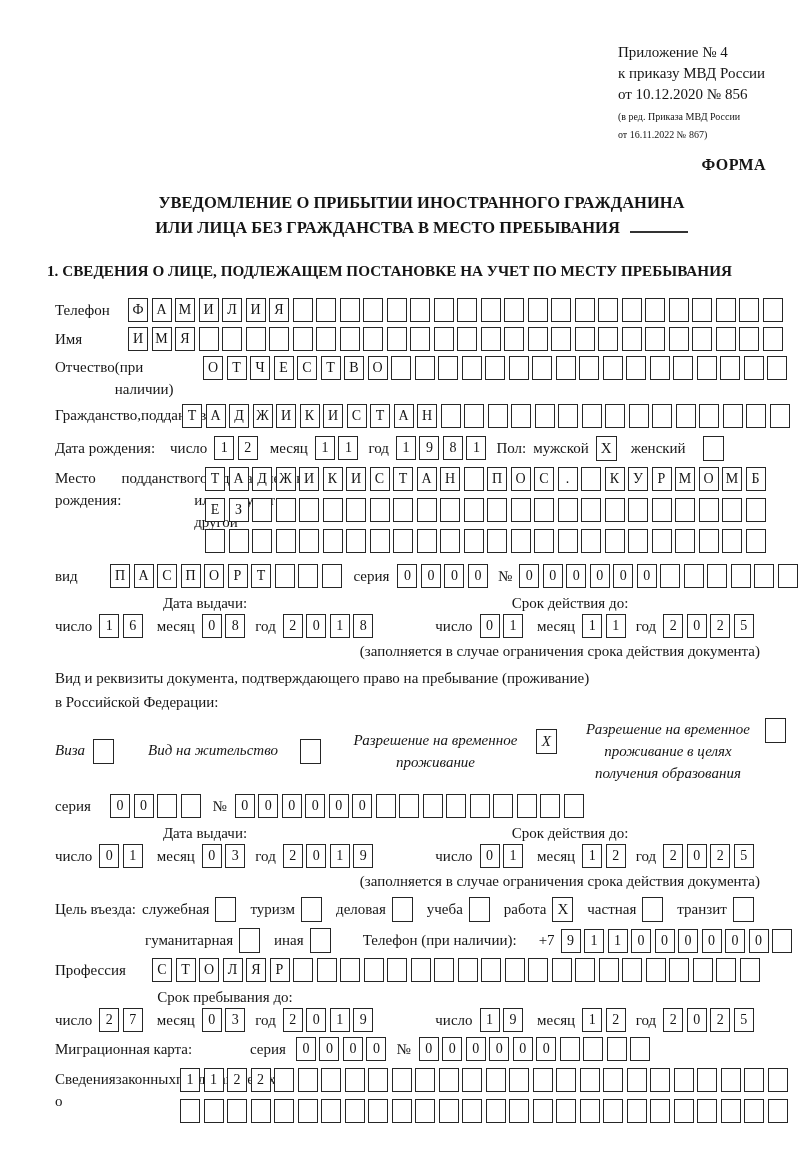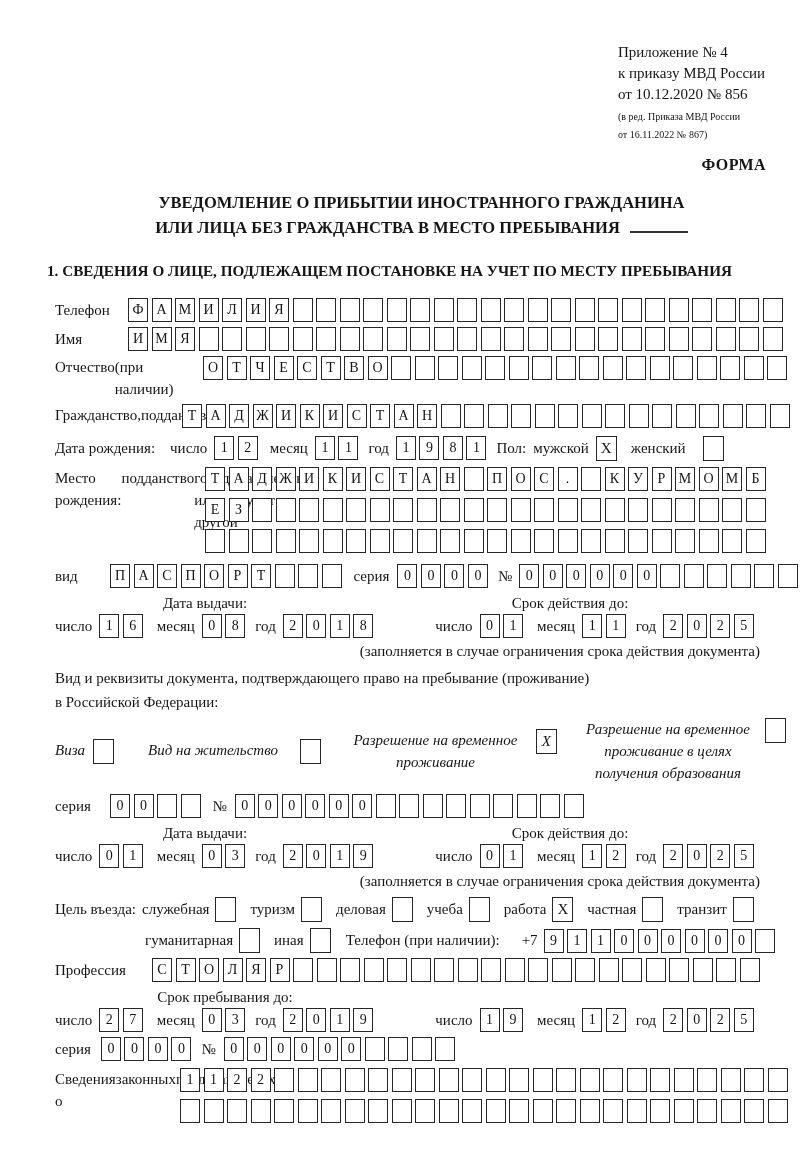--- a/index.html
+++ b/index.html
@@ -526,21 +526,21 @@
     <span class="cbox"></span>
     <span class="plbl">транзит</span>
     <span class="cbox"></span>
   </div>
 
   <div class="frow purpose" style="margin-left:90px;">
     <span class="plbl">гуманитарная</span>
     <span class="cbox"></span>
     <span class="plbl">иная</span>
     <span class="cbox"></span>
-    <span class="plbl" style="margin-left:1px;">Телефон (при наличии):</span>
+    <span class="plbl" style="margin-left:18px;">Телефон (при наличии):</span>
     <span class="plbl" style="margin-left:16px;">+7</span>
     <div class="cells">
         <span class="cell">9</span>
         <span class="cell">1</span>
         <span class="cell">1</span>
         <span class="cell">0</span>
         <span class="cell">0</span>
         <span class="cell">0</span>
         <span class="cell">0</span>
         <span class="cell">0</span>
@@ -615,20 +615,21 @@
     <span class="dl" style="margin-left:10px;">год</span>
     <div class="cells">
         <span class="cell">2</span>
         <span class="cell">0</span>
         <span class="cell">2</span>
         <span class="cell">5</span>
       </div>
   </div>
 
   <div class="frow" style="margin-top:4px;">
+    <span class="lbl" style="width:195px;">Миграционная карта:</span>
     <span class="lbl" style="margin-right:10px;">серия</span>
     <div class="cells">
         <span class="cell">0</span>
         <span class="cell">0</span>
         <span class="cell">0</span>
         <span class="cell">0</span>
       </div>
     <span class="lbl" style="margin:0 8px 0 10px;">№</span>
     <div class="cells">
         <span class="cell">0</span>

